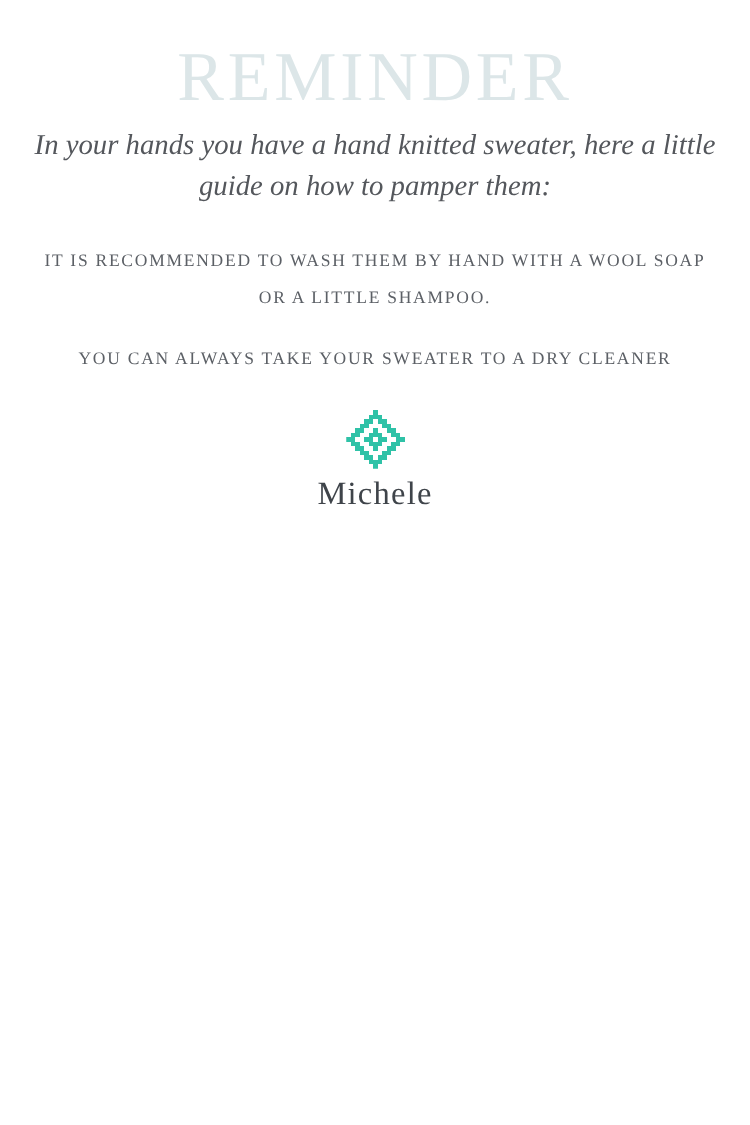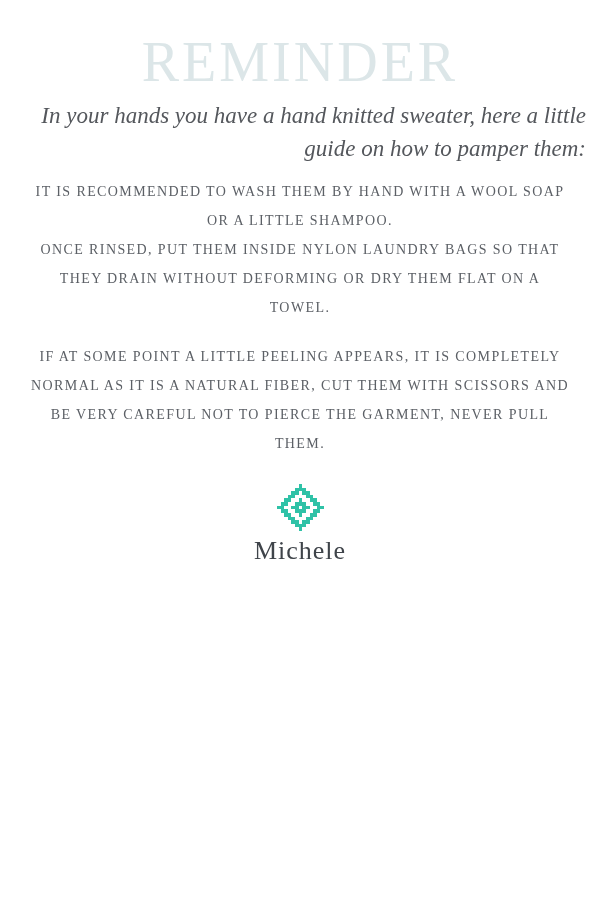--- a/index.html
+++ b/index.html
@@ -27,25 +27,25 @@
     line-height: 1;
     white-space: nowrap;
   }
   .subtitle {
     margin-top: 10px;
     max-width: 572px;
     font-family: "Liberation Serif", serif;
     font-style: italic;
     font-size: 23px;
     color: #54575c;
-    text-align: right;
+    text-align: center;
     line-height: 1.42;
   }
   .guide {
-    margin-top: 12px;
+    margin-top: 30px;
     max-width: 538px;
     text-align: center;
     font-family: "Liberation Serif", serif;
     font-size: 14px;
     letter-spacing: 1.4px;
     line-height: 29px;
     color: #5c6066;
     text-transform: uppercase;
   }
   .guide p { margin: 0; }
@@ -71,22 +71,21 @@
 <body>
 
 <div class="card">
 
   <h1 class="title" style="color: rgb(220, 230, 232);">REMINDER</h1>
 
   <p class="subtitle" style="color: rgb(84, 87, 92);">In your hands you have a hand knitted sweater, here a little guide on how to pamper them:</p>
 
   <div class="guide" style="color: rgb(92, 96, 102);">
     <p>IT IS RECOMMENDED TO WASH THEM BY HAND WITH A WOOL SOAP OR A LITTLE SHAMPOO.</p>
-    <p>ONCE RINSED, PUT THEM INSIDE NYLON LAUNDRY BAGS SO THAT THEY DRAIN WITHOUT DEFORMING OR DRY THEM FLAT ON A TOWEL.</p>
-    <p class="note">IF AT SOME POINT A LITTLE PEELING APPEARS, IT IS COMPLETELY NORMAL AS IT IS A NATURAL FIBER, CUT THEM WITH SCISSORS AND BE VERY CAREFUL NOT TO PIERCE THE GARMENT, NEVER PULL THEM.</p>
+    <p class="note">YOU CAN ALWAYS TAKE YOUR SWEATER TO A DRY CLEANER</p>
   </div>
 
   <div class="footer">
     <div class="logo-mark">
       <svg viewBox="0 0 13 13" shape-rendering="crispEdges" aria-hidden="true">
           <rect x="6" y="0" width="1" height="1" fill="#2fc2a7"></rect>
           <rect x="5" y="1" width="1" height="1" fill="#2fc2a7"></rect>
           <rect x="6" y="1" width="1" height="1" fill="#2fc2a7"></rect>
           <rect x="7" y="1" width="1" height="1" fill="#2fc2a7"></rect>
           <rect x="4" y="2" width="1" height="1" fill="#2fc2a7"></rect>

